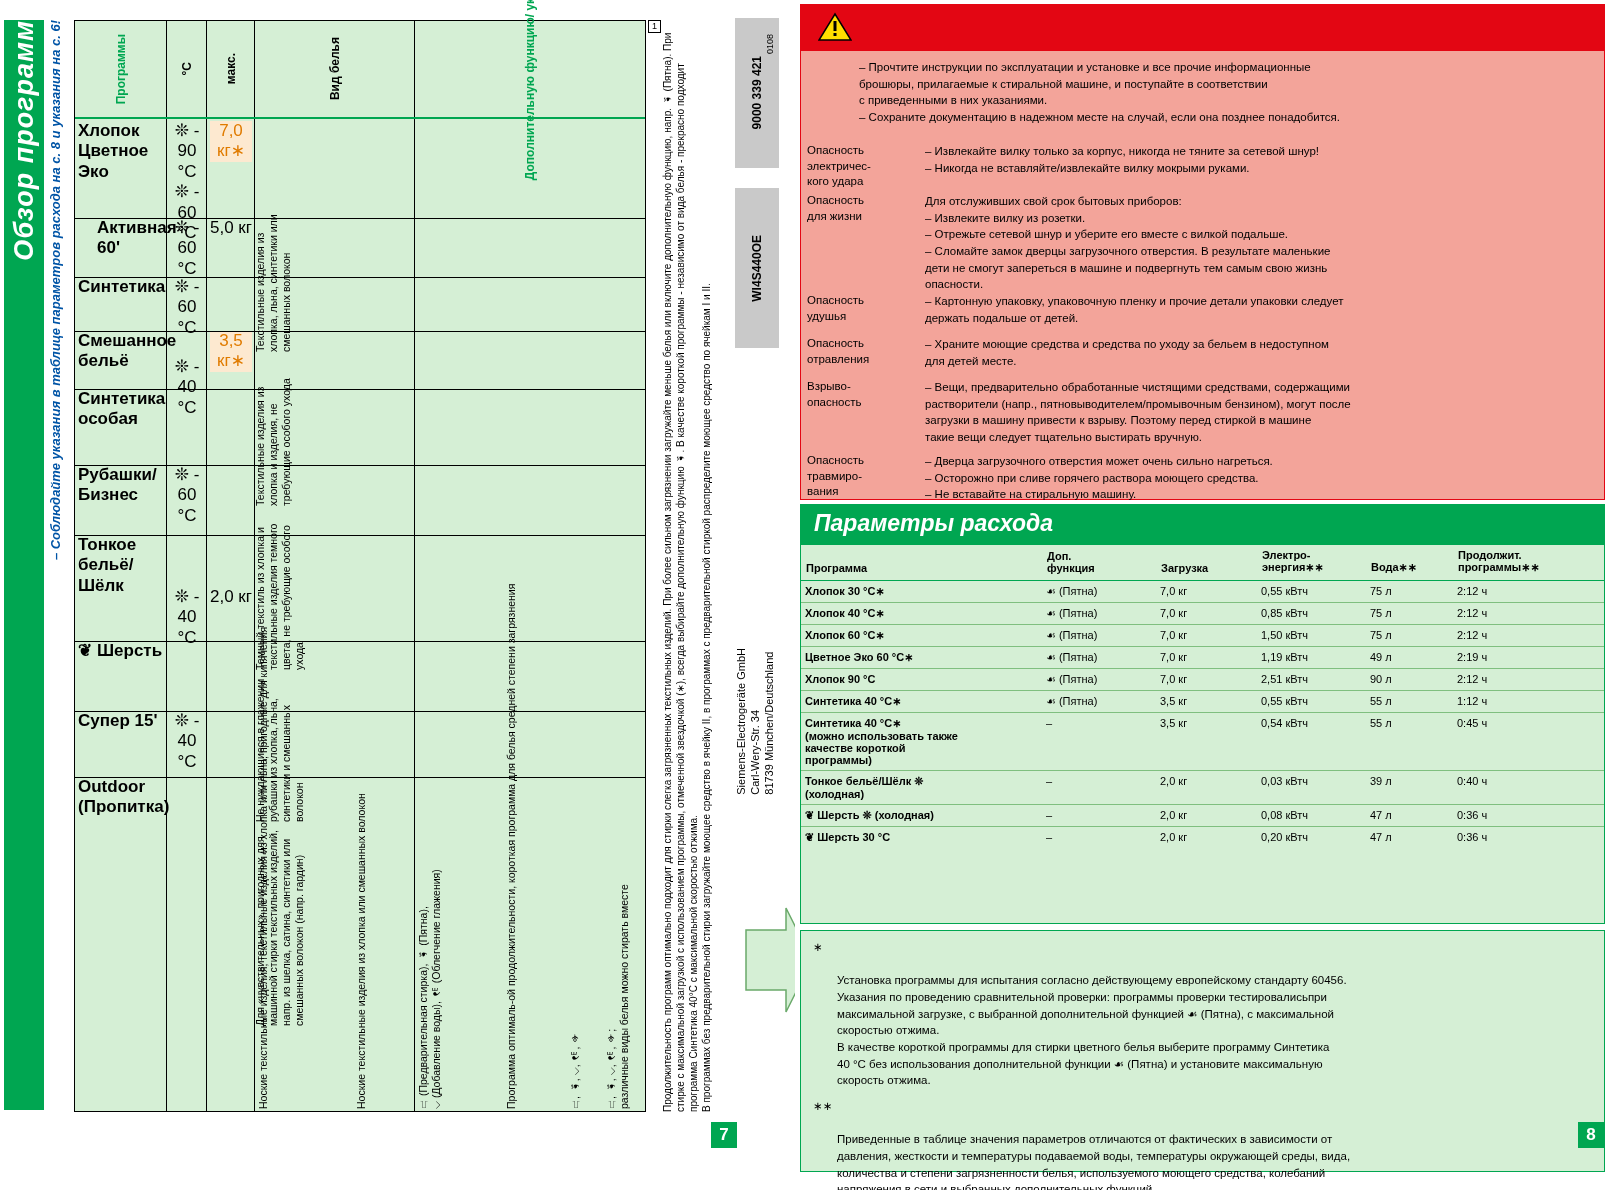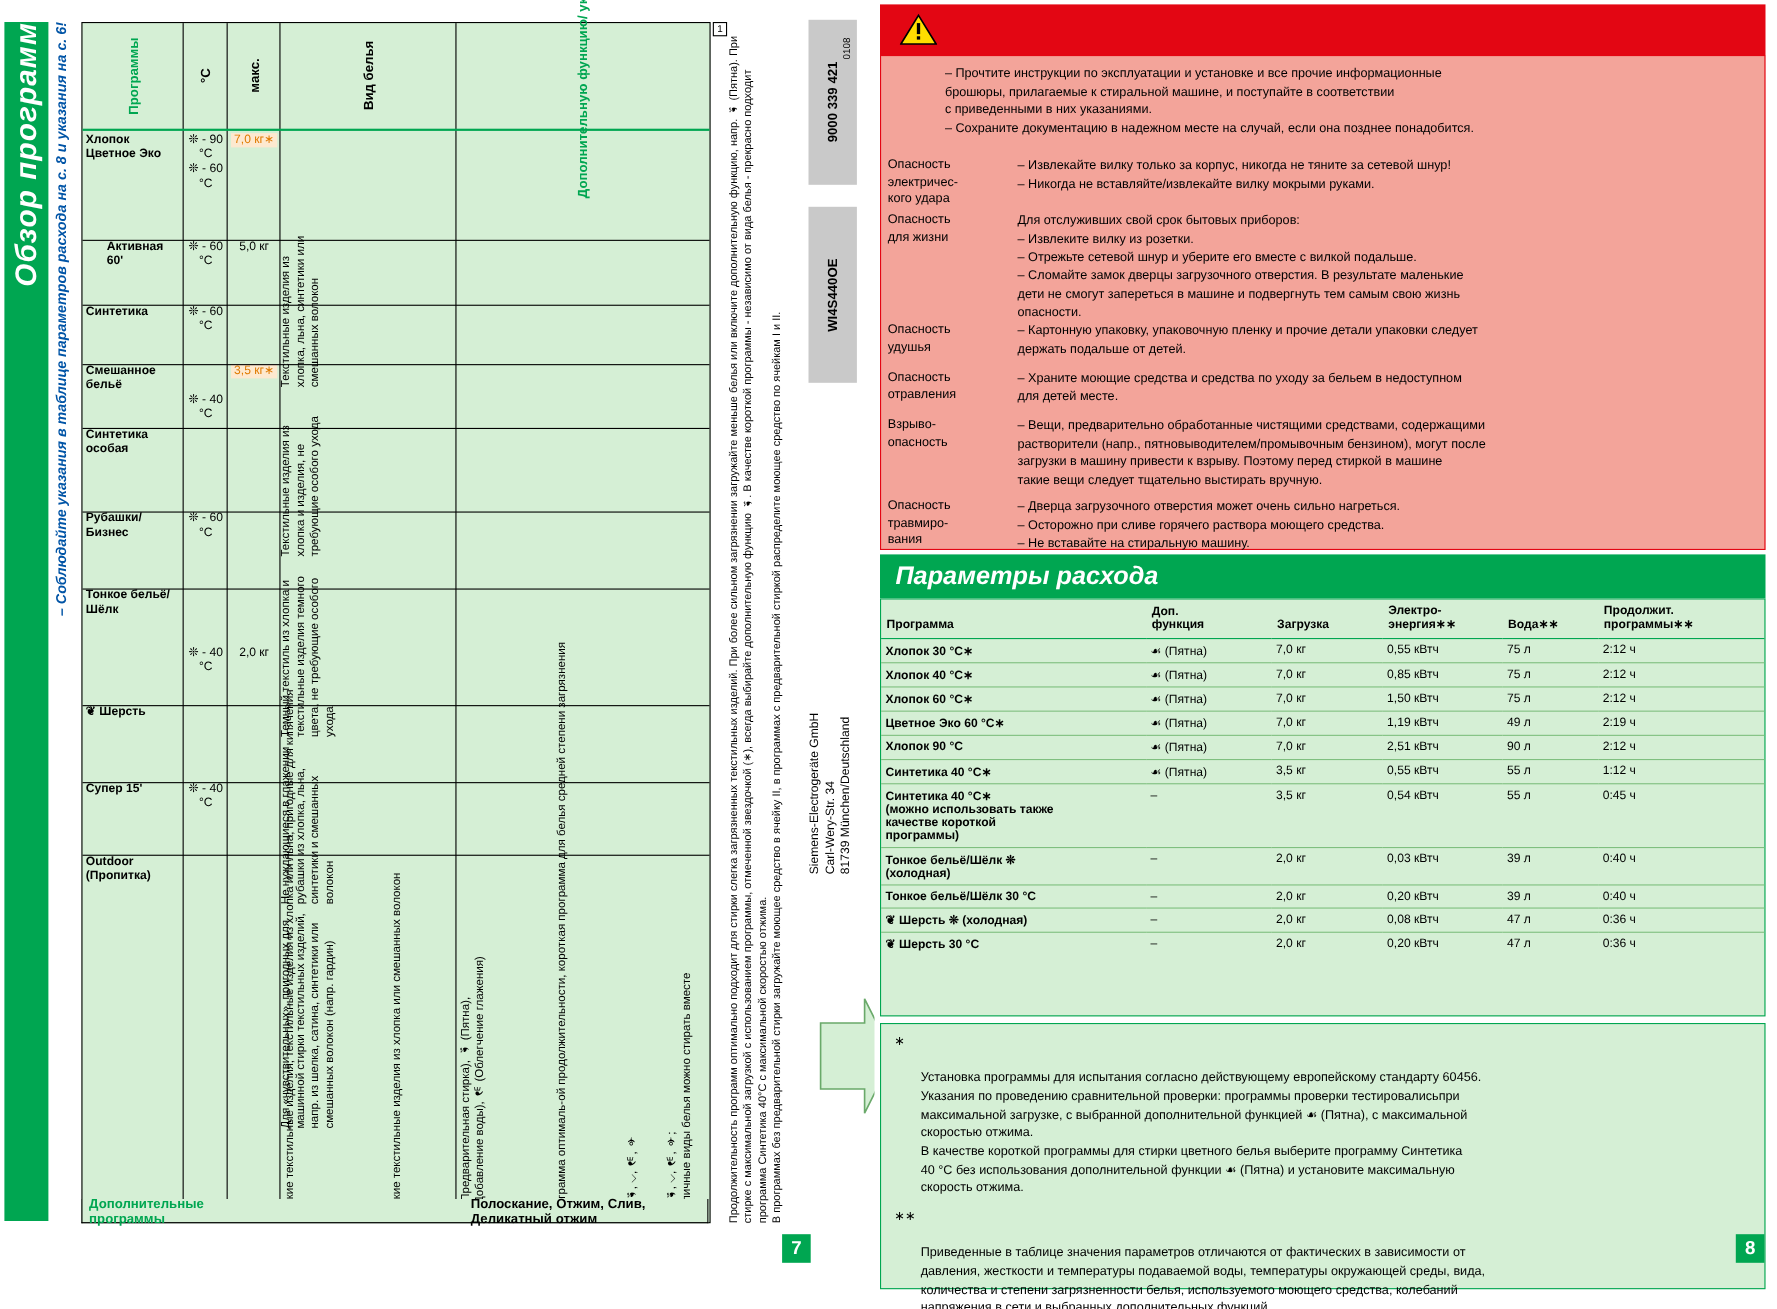--- a/index.html
+++ b/index.html
@@ -44,21 +44,21 @@
   .rowline{position:absolute;left:0;right:0;border-top:1px solid #000;}
   .hdrline{position:absolute;left:0;right:0;border-top:2px solid #00a651;}
   
   .colhdr{
     position:absolute;left:0;right:0;top:0;height:96px;
     display:flex;align-items:center;justify-content:center;
   }
   .colbody{position:absolute;left:0;right:0;top:96px;bottom:0;}
   .pcell{
     position:absolute;left:3px;right:2px;
-    font-size:11px;line-height:1.2;
+    font-size:17px;line-height:1.2;
   }
   .pname{font-weight:bold;}
   .center{text-align:center;}
   .orangebg{background:#fde9d0;}
   .orangetxt{color:#e07b00;font-weight:normal;}
   
   .vtext{
     position:absolute;top:4px;bottom:2px;
     writing-mode:vertical-rl;transform:rotate(180deg);
     white-space:pre-line;font-size:10.5px;line-height:1.25;
@@ -270,24 +270,20 @@
     <div class="vtext" style="position:absolute;left:0px;top:86px;height:150px;width:86px;">Текстильные изделия из хлопка, льна, синтетики или смешанных волокон</div>
     <div class="vtext" style="position:absolute;left:0px;top:240px;height:150px;width:86px;">Текстильные изделия из хлопка и изделия, не требующие особого ухода</div>
     <div class="vtext" style="position:absolute;left:0px;top:394px;height:160px;width:86px;">Темный текстиль из хлопка и текстильные изделия темного цвета, не требующие особого ухода</div>
     <div class="vtext" style="position:absolute;left:0px;top:556px;height:150px;width:86px;">Не нуждающиеся в глажении рубашки из хлопка, льна, синтетики и смешанных волокон</div>
     <div class="vtext" style="position:absolute;left:0px;top:710px;height:200px;width:108px;">Для «чувствительных», пригодных для машинной стирки текстильных изделий, напр. из шелка, сатина, синтетики или смешанных волокон (напр. гардин)</div>
   </div>
   <div style="position:absolute;left:254px;top:116px;width:570px;height:1000px;pointer-events:none;">
     <div class="vtext" style="position:absolute;left:0px;top:916px;height:0;width:0;"></div>
   </div>
 
-  <div id="extra-strip">
-    <span>Дополнительные программы</span>
-    <span style="margin-left:210px;color:#000;">Полоскание, Отжим, Слив, Деликатный отжим</span>
-  </div>
 
   <div id="foot-note">
     <div class="num">1</div>
     <div class="body">Продолжительность программ оптимально подходит для стирки слегка загрязненных текстильных изделий. При более сильном загрязнении загружайте меньше белья или включите дополнительную функцию, напр. ☙ (Пятна). При стирке с максимальной загрузкой с использованием программы, отмеченной звездочкой (∗), всегда выбирайте дополнительную функцию ☙. В качестве короткой программы - независимо от вида белья - прекрасно подходит программа Синтетика 40°C с максимальной скоростью отжима.
 В программах без предварительной стирки загружайте моющее средство в ячейку II, в программах с предварительной стиркой распределите моющее средство по ячейкам I и II.</div>
   </div>
 
   <div id="page7-num">7</div>
 
   <div id="spine">
@@ -460,28 +456,20 @@
           <td>0,54 кВтч</td>
           <td>55 л</td>
           <td>0:45 ч</td>
         </tr>
         <tr>
           <td class="pcol0">Тонкое бельё/Шёлк ❊
 (холодная)</td>
           <td>–</td>
           <td>2,0 кг</td>
           <td>0,03 кВтч</td>
-          <td>39 л</td>
-          <td>0:40 ч</td>
-        </tr>
-        <tr>
-          <td class="pcol0">Тонкое бельё/Шёлк 30 °C</td>
-          <td>–</td>
-          <td>2,0 кг</td>
-          <td>0,20 кВтч</td>
           <td>39 л</td>
           <td>0:40 ч</td>
         </tr>
         <tr>
           <td class="pcol0">❦ Шерсть ❊ (холодная)</td>
           <td>–</td>
           <td>2,0 кг</td>
           <td>0,08 кВтч</td>
           <td>47 л</td>
           <td>0:36 ч</td>

